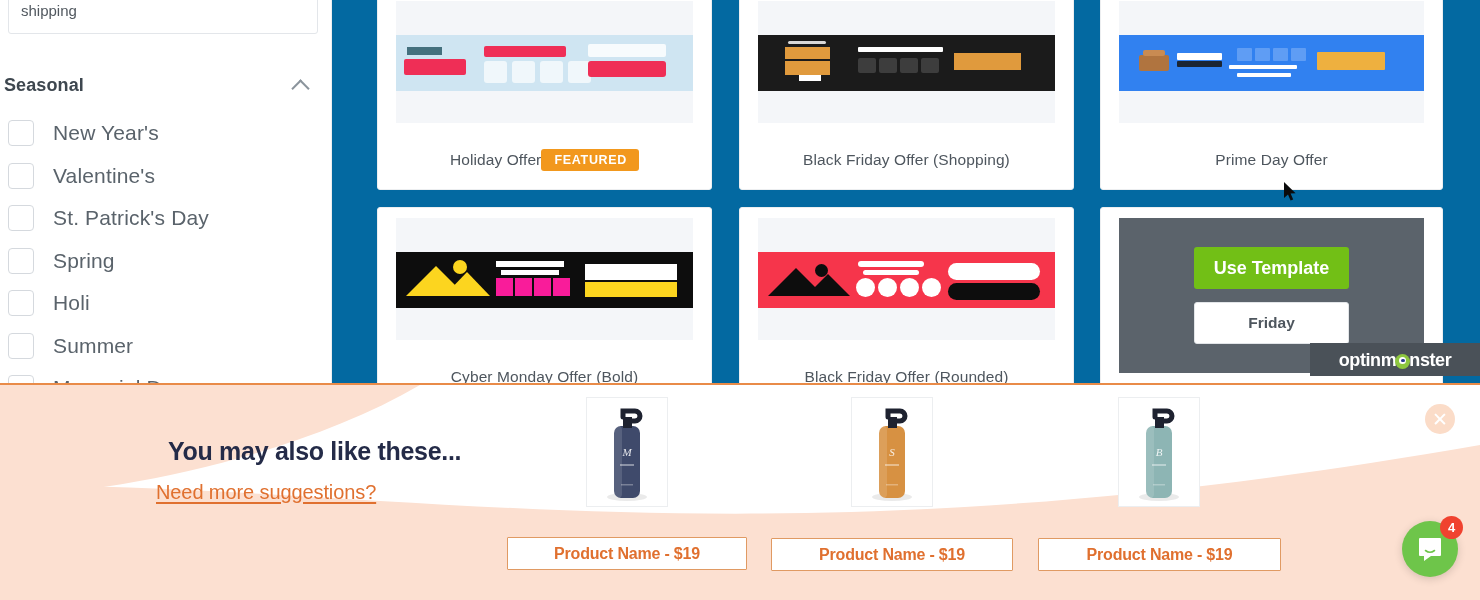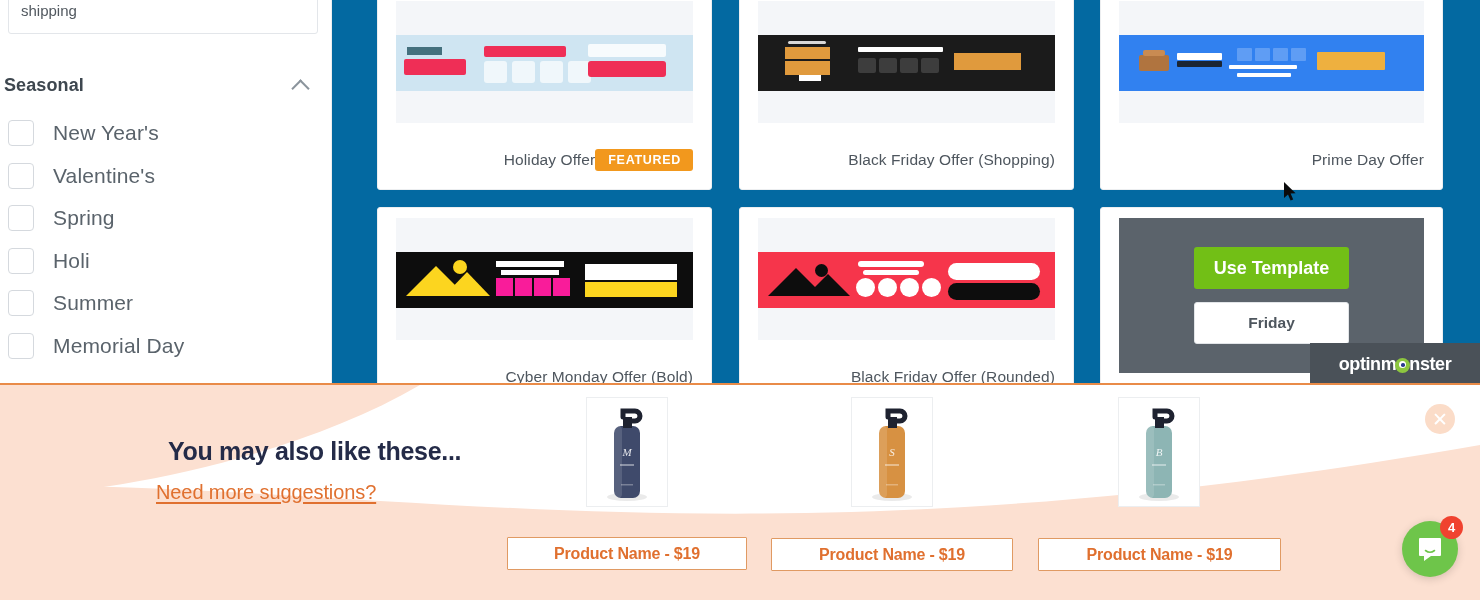--- a/index.html
+++ b/index.html
@@ -56,21 +56,21 @@
   .card{
     position:absolute;background:#fff;border:1px solid #eceef0;border-radius:3px;
     box-sizing:border-box;overflow:hidden;
   }
   .card .thumb{
     position:absolute;left:18px;right:18px;top:10px;height:122px;
     background:#f4f6f9;overflow:hidden;
   }
   .card .meta{
     position:absolute;left:18px;right:18px;bottom:16px;height:26px;
-    display:flex;align-items:center;justify-content:flex-end;
+    display:flex;align-items:center;justify-content:center;
   }
   .card .tname{font-size:15.5px;color:#4e565e;letter-spacing:.1px;white-space:nowrap;}
   .badge{
     background:#f2981d;color:#fff;font-size:12.5px;font-weight:bold;
     letter-spacing:.7px;padding:5px 12px 5px 13px;border-radius:3px;line-height:1;
   }
 
   
   .mini{position:absolute;left:0;right:0;top:34px;height:56px;}
   .mini .b{position:absolute;}
@@ -84,21 +84,21 @@
   .btn-use{
     width:155px;height:42px;background:#72bf16;color:#fff;border:none;border-radius:3px;
     font-family:"Liberation Sans",sans-serif;font-size:18px;font-weight:bold;cursor:pointer;
   }
   .btn-prev{
     margin-top:13px;width:155px;height:42px;background:#fff;color:#4e565e;
     border:1px solid #e2e5e8;border-radius:3px;
     font-family:"Liberation Sans",sans-serif;font-size:15.5px;font-weight:bold;cursor:pointer;
   }
   .om-brand{
-    position:absolute;right:0;top:343px;width:170px;height:42px;background:#4a5158;
+    position:absolute;right:0;top:343px;width:170px;height:33px;background:#4a5158;
     display:flex;align-items:center;justify-content:center;
   }
   .om-text{font-size:18px;font-weight:bold;color:#fff;letter-spacing:-.4px;line-height:1;}
   .om-eye{
     display:inline-block;width:15px;height:15px;border-radius:50%;
     background:#8dc63f;position:relative;top:3px;margin:0 -1px;
   }
   .om-eye:before{
     content:"";position:absolute;left:4px;top:3px;width:7px;height:7px;border-radius:50%;
     background:#fff;
@@ -173,20 +173,24 @@
     </div>
 
     <div class="facet-list" id="facet-list">
         <div class="facet-item">
           <span class="cbx"></span>
           <span class="facet-label">New Year's</span>
         </div>
         <div class="facet-item">
           <span class="cbx"></span>
           <span class="facet-label">Valentine's</span>
+        </div>
+        <div class="facet-item">
+          <span class="cbx"></span>
+          <span class="facet-label">St. Patrick's Day</span>
         </div>
         <div class="facet-item">
           <span class="cbx"></span>
           <span class="facet-label">Spring</span>
         </div>
         <div class="facet-item">
           <span class="cbx"></span>
           <span class="facet-label">Holi</span>
         </div>
         <div class="facet-item">

